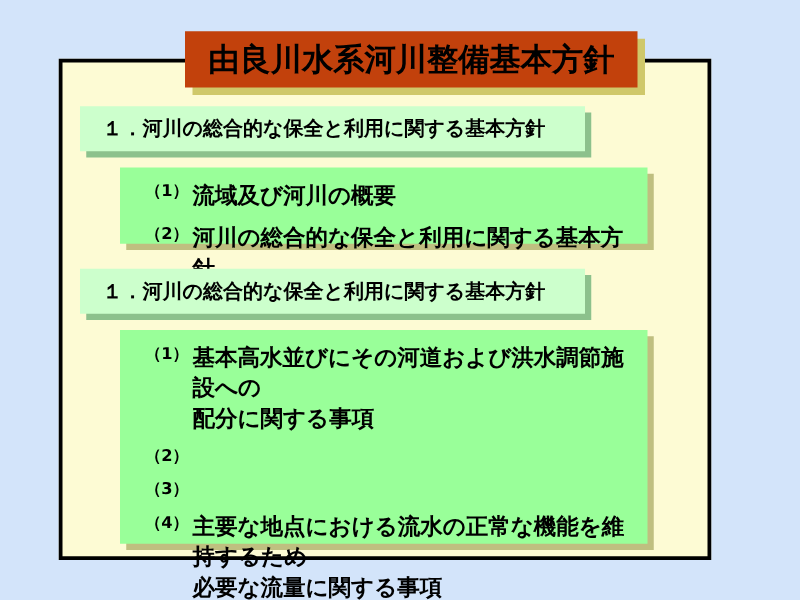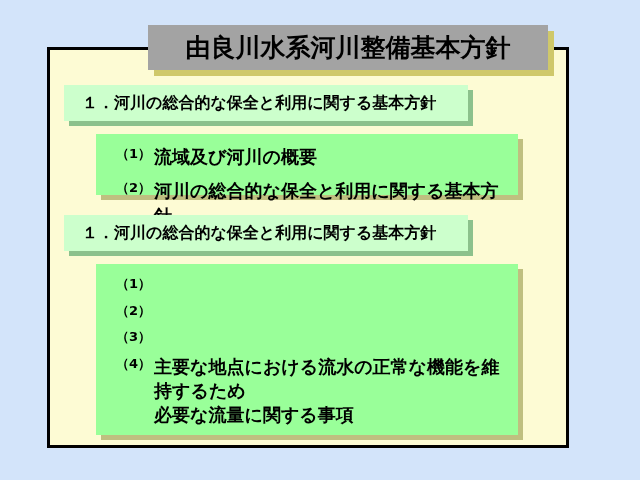--- a/index.html
+++ b/index.html
@@ -25,23 +25,23 @@
     background: #fdfbd4;
     border: 3px solid #000000;
     box-sizing: border-box;
   }
 
   
   #title-banner {
     position: absolute;
     left: 148px;
     top: 25px;
-    width: 400px;
+    width: 362px;
     height: 45px;
-    background: #a3a3a3;
+    background: #c2410c;
     box-shadow: 6px 6px 0 0 #cfc86a;
     box-sizing: border-box;
     display: flex;
     align-items: center;
     justify-content: center;
     z-index: 5;
   }
   #title-banner .title-text {
     font-size: 25px;
     font-weight: bold;
@@ -155,20 +155,22 @@
   </div>
 </div>
 
 <div class="section-header" id="section-header-2">
   <span class="sec-text">１．河川の総合的な保全と利用に関する基本方針</span>
 </div>
 
 <div class="content-box" id="content-box-2">
   <div class="item-row">
     <span class="item-num">（1）</span>
+    <span class="item-text">基本高水並びにその河道および洪水調節施設への
+配分に関する事項</span>
   </div>
   <div class="item-row">
     <span class="item-num">（2）</span>
   </div>
   <div class="item-row">
     <span class="item-num">（3）</span>
   </div>
   <div class="item-row">
     <span class="item-num">（4）</span>
     <span class="item-text">主要な地点における流水の正常な機能を維持するため

